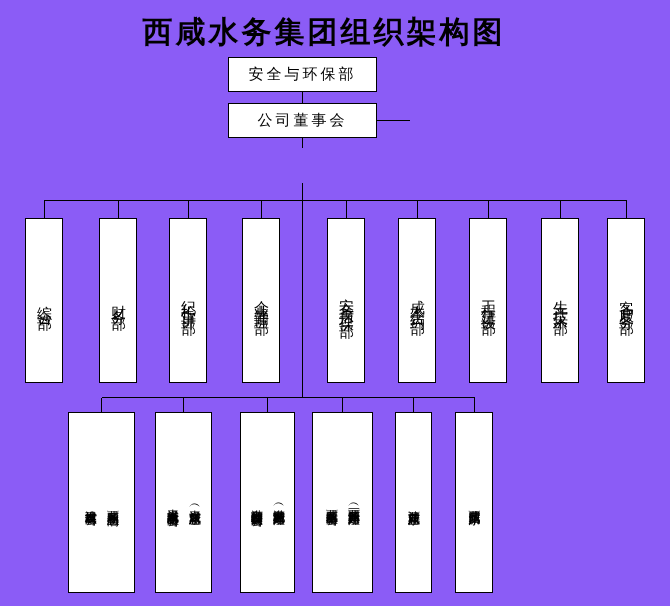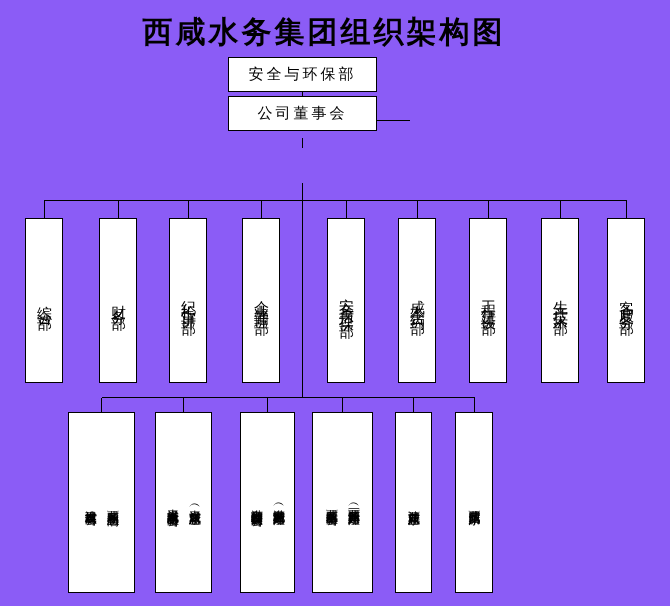--- a/index.html
+++ b/index.html
@@ -104,21 +104,21 @@
       <line x1="342.5" y1="397.5" x2="342.5" y2="412"></line>
       <line x1="413.5" y1="397.5" x2="413.5" y2="412"></line>
       <line x1="474.5" y1="397.5" x2="474.5" y2="412"></line>
     </g>
   </svg>
 
   <div class="box" style="left:228px;top:57px;width:149px;height:35px">
     <span class="hlabel">安全与环保部</span>
   </div>
 
-  <div class="box" style="left:228px;top:96px;width:149px;height:35px">
+  <div class="box" style="left:228px;top:103px;width:149px;height:35px">
     <span class="hlabel">公司董事会</span>
   </div>
 
 
 
   <div class="box dept" style="left:25px;top:218px;width:38px;height:165px">
     <span class="vtext">综合部</span>
   </div>
   <div class="box dept" style="left:99px;top:218px;width:38px;height:165px">
     <span class="vtext">财务部</span>

